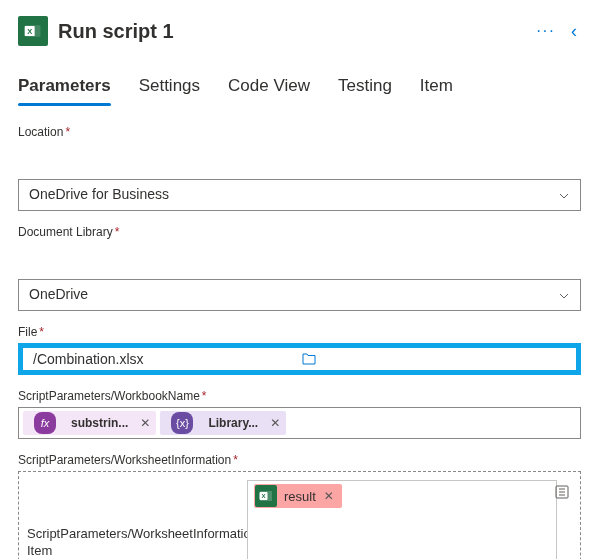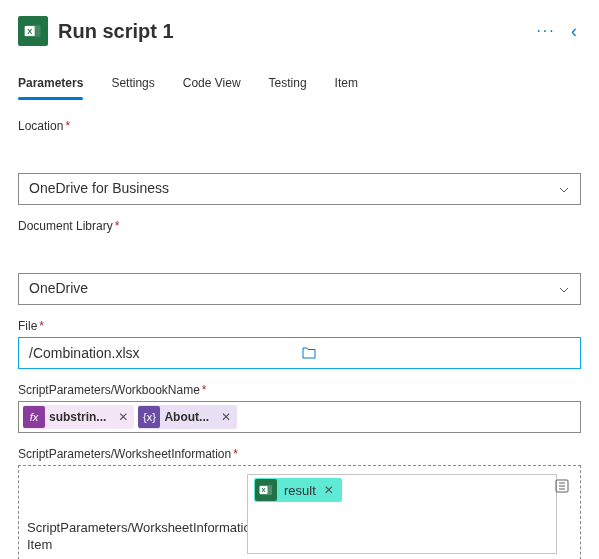--- a/index.html
+++ b/index.html
@@ -58,21 +58,21 @@
     padding: 4px;
   }
   .tabs {
     display: flex;
     gap: 28px;
     border-bottom: 1px solid transparent;
     margin-top: 8px;
   }
   .tab {
     padding: 6px 0 10px 0;
-    font-size: 12px;
+    font-size: 17px;
     cursor: pointer;
     color: #323130;
     position: relative;
   }
   .tab.active {
     font-weight: 600;
   }
   .tab.active::after {
     content: "";
     position: absolute;
@@ -110,21 +110,21 @@
   .chevron {
     width: 12px;
     height: 12px;
     display: inline-flex;
     align-items: center;
     justify-content: center;
   }
   .chevron svg { width: 12px; height: 12px; }
   .file-input {
     width: 100%;
-    border: 1px solid #0ea5e9;
+    border: 5px solid #0ea5e9;
     height: 32px;
     display: flex;
     align-items: center;
     justify-content: space-between;
     padding: 0 8px 0 10px;
     background: #fff;
   }
   .file-input span { flex:1; }
   .folder-btn {
     color: #0078d4;
@@ -154,23 +154,23 @@
   }
   .token.fx {
     background: #f5e6f7;
   }
   .token .token-ico {
     width: 22px;
     height: 22px;
     display: inline-flex;
     align-items: center;
     justify-content: center;
-    margin: 0;
+    margin: 11px;
     color: #fff;
-    border-radius: 2px;
+    border-radius: 8px;
     font-size: 11px;
     font-style: italic;
   }
   .token.fx .token-ico { background: #8b3a9e; }
   .token .token-text { padding: 0 6px 0 4px; font-weight: bold; }
   .token .token-close { padding: 0 6px; color: #555; cursor: pointer; font-size:12px; }
   .token.var { background: #e9e0f5; }
   .token.var .token-ico { background: #6b4ca3; font-style: normal; }
   .worksheet-box {
     border: 1px dashed #8a8886;
@@ -198,21 +198,21 @@
   .inner-card-head {
     height: 30px;
     display: flex;
     align-items: center;
     padding: 0 6px;
     gap: 8px;
   }
   .result-token {
     display: inline-flex;
     align-items: center;
-    background: #5eead4;
+    background: #fca5a5;
     height: 24px;
     border-radius: 2px;
   }
   .result-token .token-ico {
     width: 22px; height: 22px;
     background: #217346;
     display:inline-flex;align-items:center;justify-content:center;
     margin:1px;border-radius:2px;
   }
   .result-token .token-ico svg { width:14px;height:14px; }
@@ -300,21 +300,21 @@
     <div class="field-group">
       <label class="field-label"><span>ScriptParameters/WorkbookName</span><span class="required">*</span></label>
       <div class="token-input">
         <span class="token fx">
           <span class="token-ico">fx</span>
           <span class="token-text">substrin...</span>
           <span class="token-close">✕</span>
         </span>
         <span class="token var">
           <span class="token-ico">{x}</span>
-          <span class="token-text">About...</span>
+          <span class="token-text">Library...</span>
           <span class="token-close">✕</span>
         </span>
       </div>
     </div>
 
     <div class="field-group">
       <label class="field-label"><span>ScriptParameters/WorksheetInformation</span><span class="required">*</span></label>
       <div class="worksheet-box">
         <div class="item-label">ScriptParameters/WorksheetInformation Item</div>
         <div class="inner-card">

